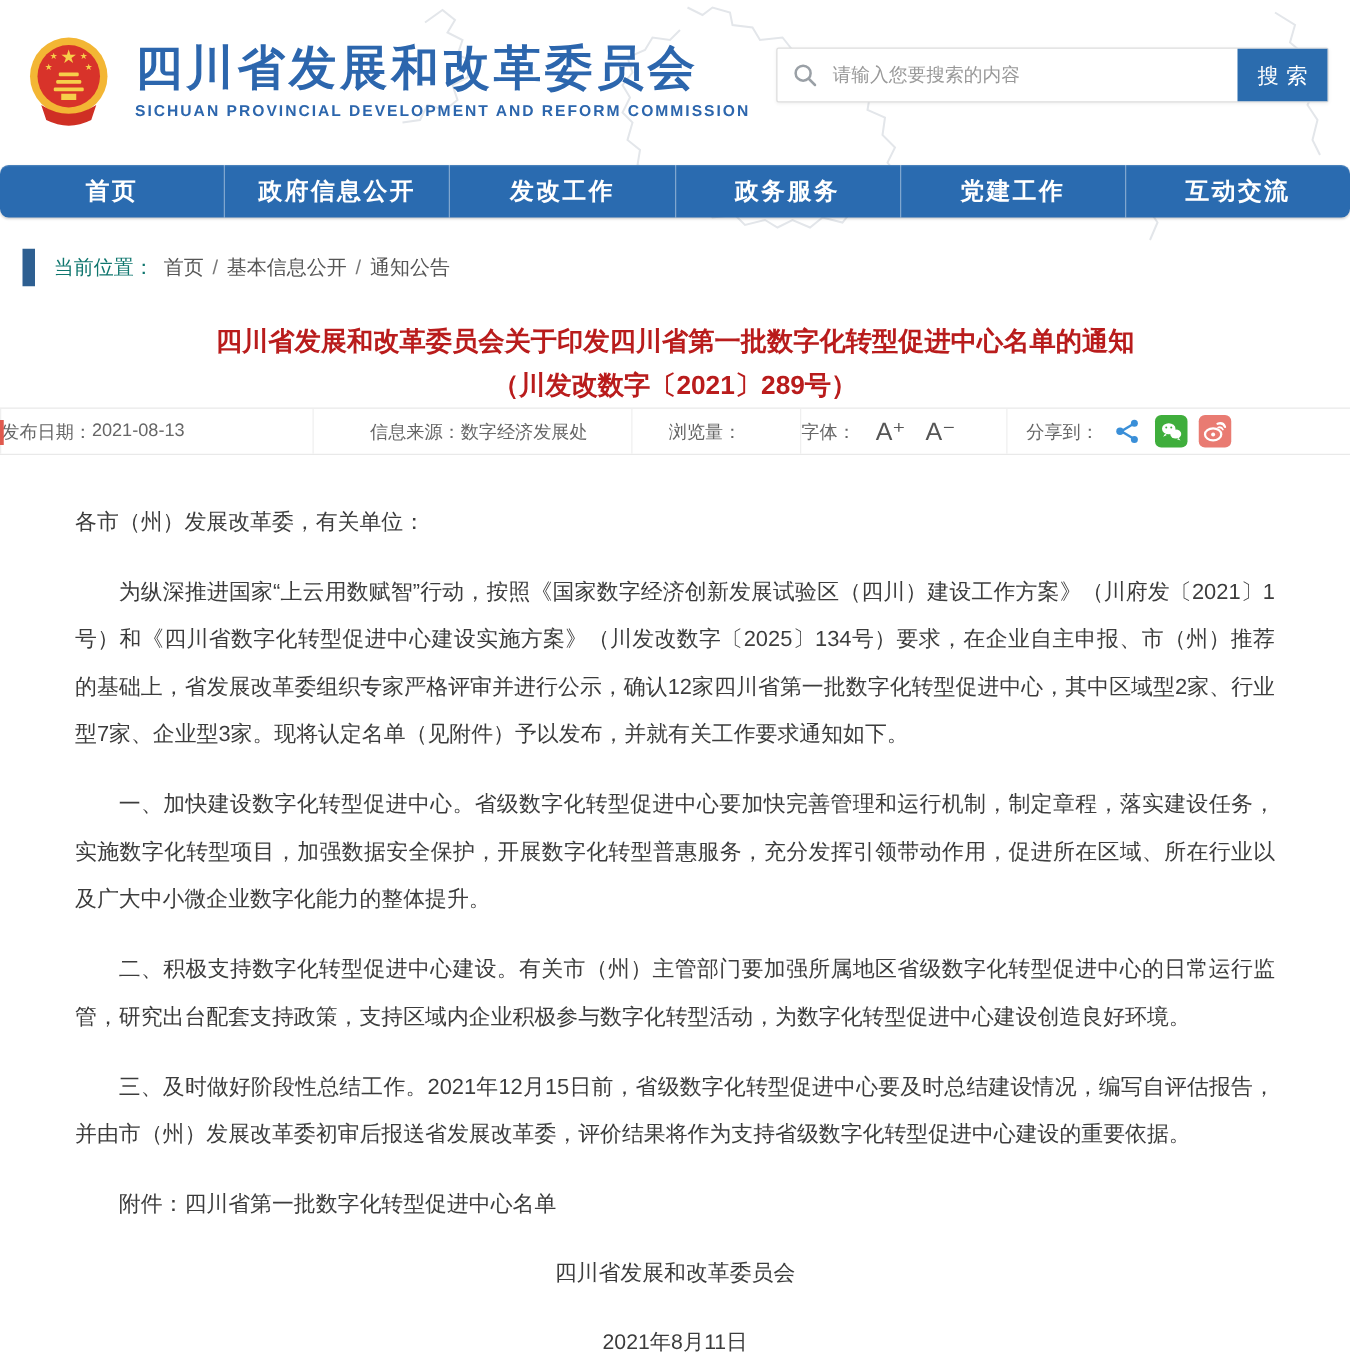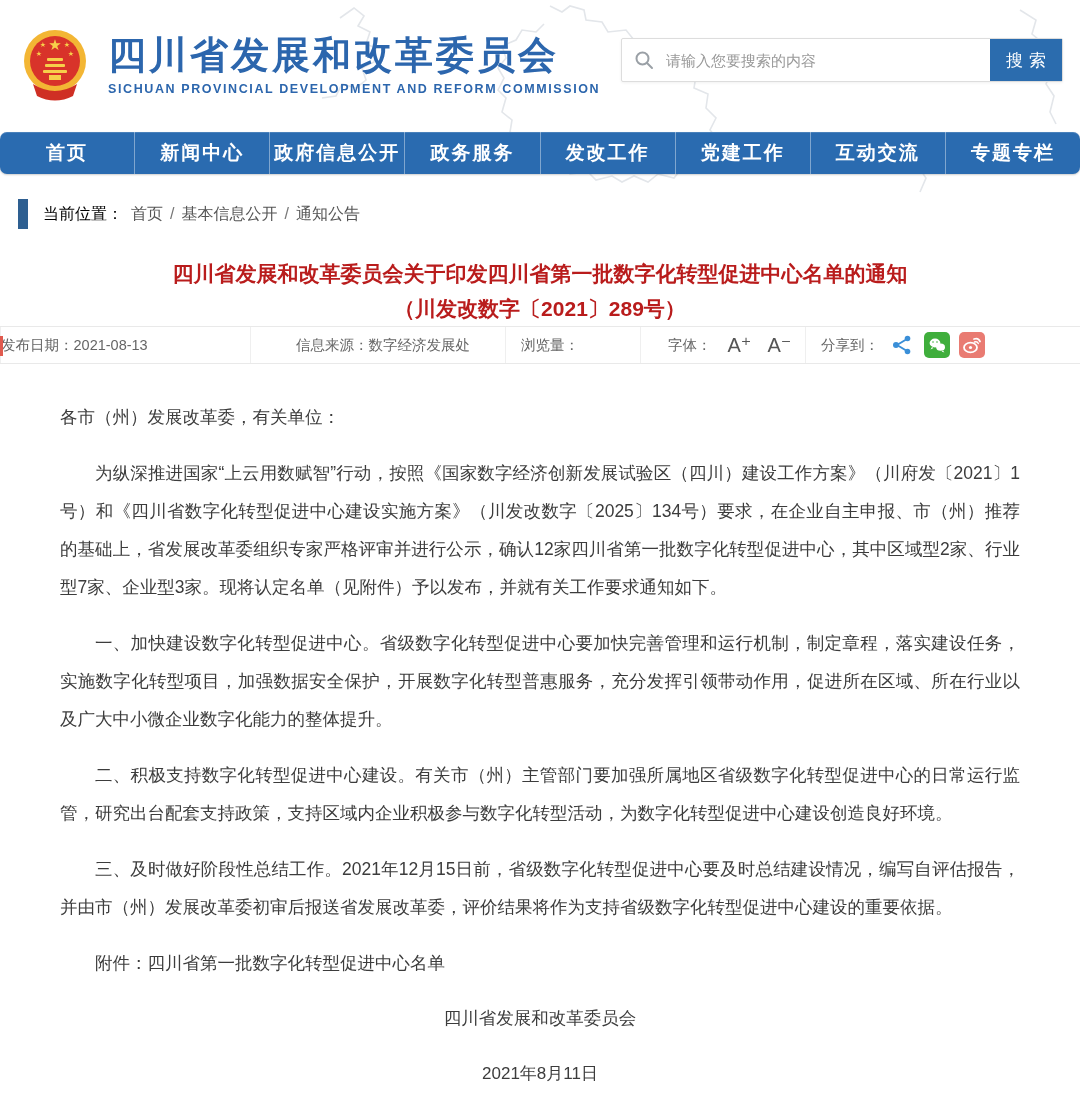--- a/index.html
+++ b/index.html
@@ -29,38 +29,38 @@
   
   .nav { position:relative; z-index:2; margin:0; height:42px; background:#2a6bb0; border-radius:7px;
     display:flex; box-shadow:inset 0 1px 0 rgba(255,255,255,.15), 0 1px 2px rgba(0,0,0,.2); }
   .nav-item { flex:1; display:flex; align-items:center; justify-content:center; color:#fff; font-size:19px;
     font-weight:600; letter-spacing:2px; text-decoration:none; border-right:1px solid rgba(255,255,255,.4); cursor:pointer; }
   .nav-item:last-child { border-right:0; }
 
   
   .breadcrumb { position:relative; z-index:1; margin-top:24px; display:flex; align-items:center; padding-left:18px; height:32px; }
   .crumb-bar { width:10px; height:30px; background:#2e5f91; }
-  .crumb-label { margin-left:15px; color:#000000; font-size:16px; }
+  .crumb-label { margin-left:15px; color:#0f766e; font-size:16px; }
   .crumb-items { margin-left:8px; color:#555; font-size:16px; }
   .crumb { color:#555; cursor:pointer; }
   .crumb-sep { margin:0 7px; color:#777; }
 
   
   .article-title { margin-top:26px; text-align:center; color:#b91c1c; font-size:21px; font-weight:bold; line-height:35px; }
 
   
   .meta { position:relative; height:38px; border-top:1px solid #e9e9e9; border-bottom:1px solid #e9e9e9;
     display:flex; align-items:center; font-size:14.5px; color:#666; }
   .meta-red-tick { position:absolute; left:0; top:9px; width:3px; height:20px; background:#e05a4e; }
   .meta-cell { height:100%; display:flex; align-items:center; border-left:1px solid #efefef; }
   .meta-cell:first-child { border-left:0; padding-left:55px; }
   .cell-date { width:250px; }
   .cell-source { width:255px; padding-left:45px; }
-  .cell-views { width:135px; padding-left:15px; }
-  .cell-font { width:165px; padding-left:27px; }
+  .cell-views { width:135px; padding-left:29px; }
+  .cell-font { width:165px; padding-left:0; }
   .cell-share { flex:1; padding-left:15px; }
   .font-btn { font-size:20px; color:#555; margin-left:16px; cursor:pointer; background:none; border:0; font-family:inherit; }
   .share-icons { display:flex; align-items:center; margin-left:10px; gap:9px; }
   .share-ic { width:26px; height:26px; display:flex; align-items:center; justify-content:center; cursor:pointer; }
   .ic-badge { border-radius:5px; }
   .ic-wechat { background:#3fae3c; }
   .ic-weibo { background:#e97b72; }
 
   
   .article-body { position:relative; z-index:1; padding:34px 60px 0; }
@@ -113,27 +113,25 @@
             <line x1="13" y1="13" x2="18" y2="18" stroke="#9aa0a6" stroke-width="2" stroke-linecap="round"></line>
           </svg>
       </span>
       <input class="search-input" type="text" placeholder="请输入您要搜索的内容" style="">
       <button class="search-btn">搜索</button>
     </div>
   </div>
 
   <nav class="nav">
       <a class="nav-item">首页</a>
-      <a class="nav-item">新闻中心</a>
       <a class="nav-item">政府信息公开</a>
+      <a class="nav-item">发改工作</a>
       <a class="nav-item">政务服务</a>
-      <a class="nav-item">发改工作</a>
       <a class="nav-item">党建工作</a>
       <a class="nav-item">互动交流</a>
-      <a class="nav-item">专题专栏</a>
     </nav>
 
   <div class="breadcrumb">
     <span class="crumb-bar"></span>
     <span class="crumb-label">当前位置：</span>
     <span class="crumb-items"><span class="crumb">首页</span><span class="crumb-sep">/</span><span class="crumb">基本信息公开</span><span class="crumb-sep">/</span><span class="crumb">通知公告</span></span>
   </div>
 
   <h1 class="article-title">
     <div>四川省发展和改革委员会关于印发四川省第一批数字化转型促进中心名单的通知</div>

